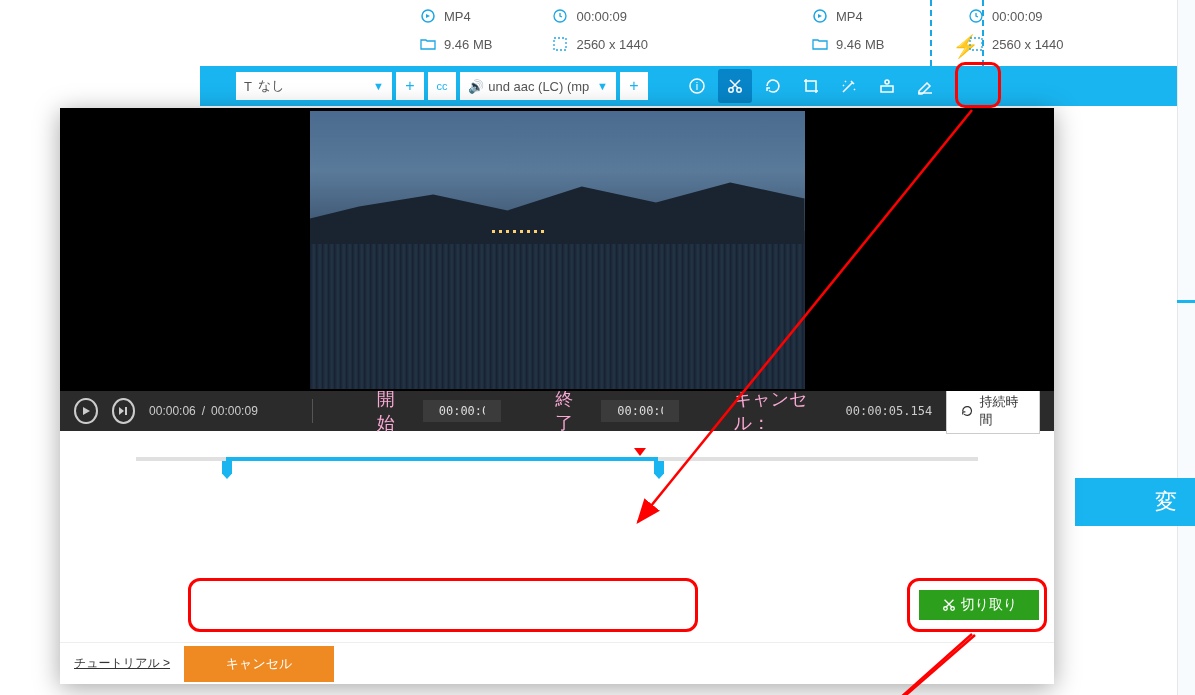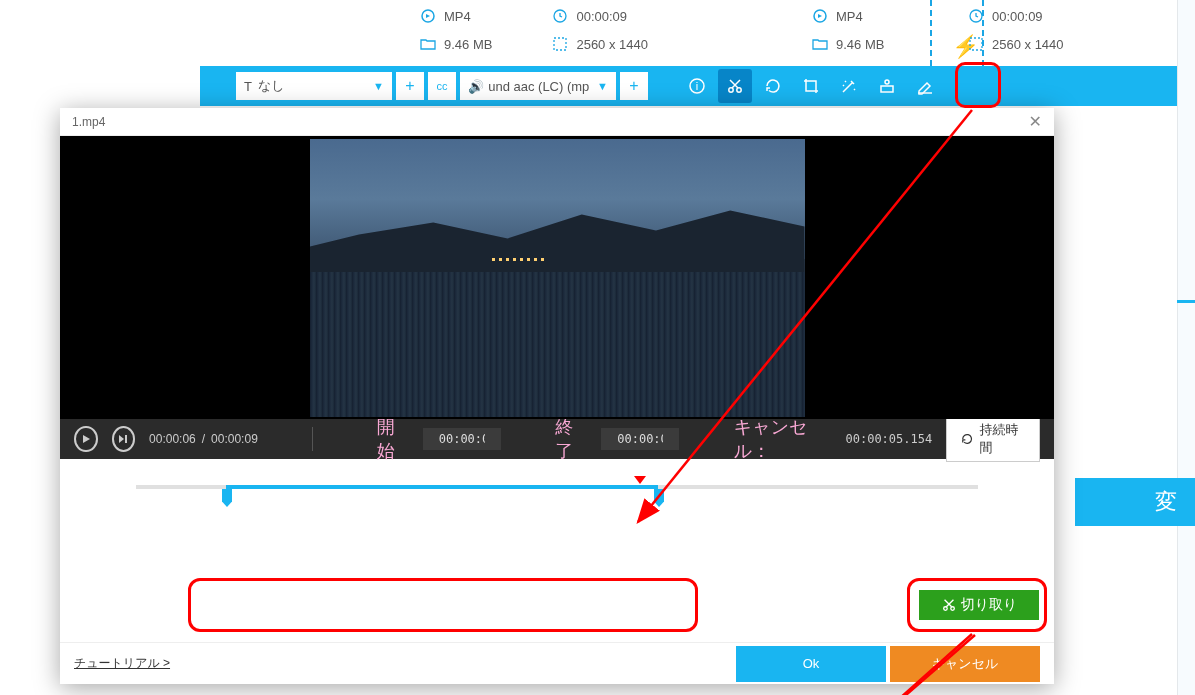--- a/index.html
+++ b/index.html
@@ -67,21 +67,21 @@
 .trim-range { position: absolute; height: 4px; background: #19b5f1; left: 90px; width: 432px; top: 0; }
 .trim-handle { position: absolute; width: 10px; height: 24px; background: #19b5f1; top: -4px; cursor: ew-resize; }
 .trim-handle.left { left: 86px; clip-path: polygon(0 0, 100% 0, 100% 70%, 50% 100%, 0 70%); top: 4px; height: 18px; }
 .trim-handle.right { left: 518px; clip-path: polygon(0 0, 100% 0, 100% 70%, 50% 100%, 0 70%); top: 4px; height: 18px; }
 .trim-caret { position: absolute; left: 498px; top: -9px; width: 0; height: 0; border-left: 6px solid transparent; border-right: 6px solid transparent; border-top: 8px solid #ff0000; }
 
 
 .cut-btn { position: absolute; right: 18px; top: 482px; width: 120px; height: 30px; background: #2ca01c; color: #fff; display: flex; align-items: center; justify-content: center; gap: 4px; font-size: 14px; cursor: pointer; }
 
 
-.modal-footer { margin-top: auto; height: 42px; border-top: 1px solid #eee; display: flex; align-items: center; padding: 0 14px; gap: 4px; }
+.modal-footer { margin-top: auto; height: 42px; border-top: 1px solid #eee; display: flex; align-items: center; padding: 0 14px; gap: 14px; }
 .tutorial-link { font-size: 12px; color: #333; text-decoration: underline; cursor: pointer; }
 .footer-btn { width: 150px; height: 36px; display: flex; align-items: center; justify-content: center; font-size: 13px; cursor: pointer; }
 .footer-ok { background: #19b5f1; color: #fff; margin-left: auto; }
 .footer-cancel { background: #ef8a22; color: #fff; }
 
 
 .arrows { position: absolute; top: 0; left: 0; width: 1195px; height: 695px; pointer-events: none; z-index: 100; }
 </style>
 </head>
 <body>
@@ -241,24 +241,20 @@
 
   <div class="sidepane">
     <div class="side-tab"></div>
   </div>
 
   <div class="convert-btn">
       <span>変</span>
     </div>
 
   <div class="modal">
-    <div class="modal-title">
-      <span>1.mp4</span>
-      <span class="modal-close">✕</span>
-    </div>
 
     <div class="video-area">
       <div class="video-frame">
         <div class="sky"></div>
         <div class="mountain"></div>
         <div class="water"></div>
         <div class="lights"><span></span><span></span><span></span><span></span><span></span><span></span><span></span><span></span></div>
       </div>
     </div>
 
@@ -299,21 +295,20 @@
       <div class="trim-track">
         <div class="trim-range"></div>
         <div class="trim-handle left"></div>
         <div class="trim-handle right"></div>
         <div class="trim-caret"></div>
       </div>
     </div>
 
     <div class="modal-footer">
       <a class="tutorial-link">チュートリアル &gt;</a>
-      <div class="footer-btn footer-ok">Ok</div>
       <div class="footer-btn footer-cancel">キャンセル</div>
     </div>
   </div>
 
   <div style="position:absolute; left:188px; top:578px; width:510px; height:54px; border:3px solid #ff0000; border-radius:12px; pointer-events:none; z-index:50;"></div>
   <div style="position:absolute; right:148px; top:578px; width:140px; height:54px; border:3px solid #ff0000; border-radius:12px; pointer-events:none; z-index:50;"></div>
   <div class="cut-btn" style="left:auto; right:156px; top:590px;">
     <svg width="16" height="16" viewBox="0 0 18 18" fill="#fff">
         <circle cx="5" cy="13" r="2" fill="none" stroke="#fff" stroke-width="1.5"></circle>
         <circle cx="13" cy="13" r="2" fill="none" stroke="#fff" stroke-width="1.5"></circle>

